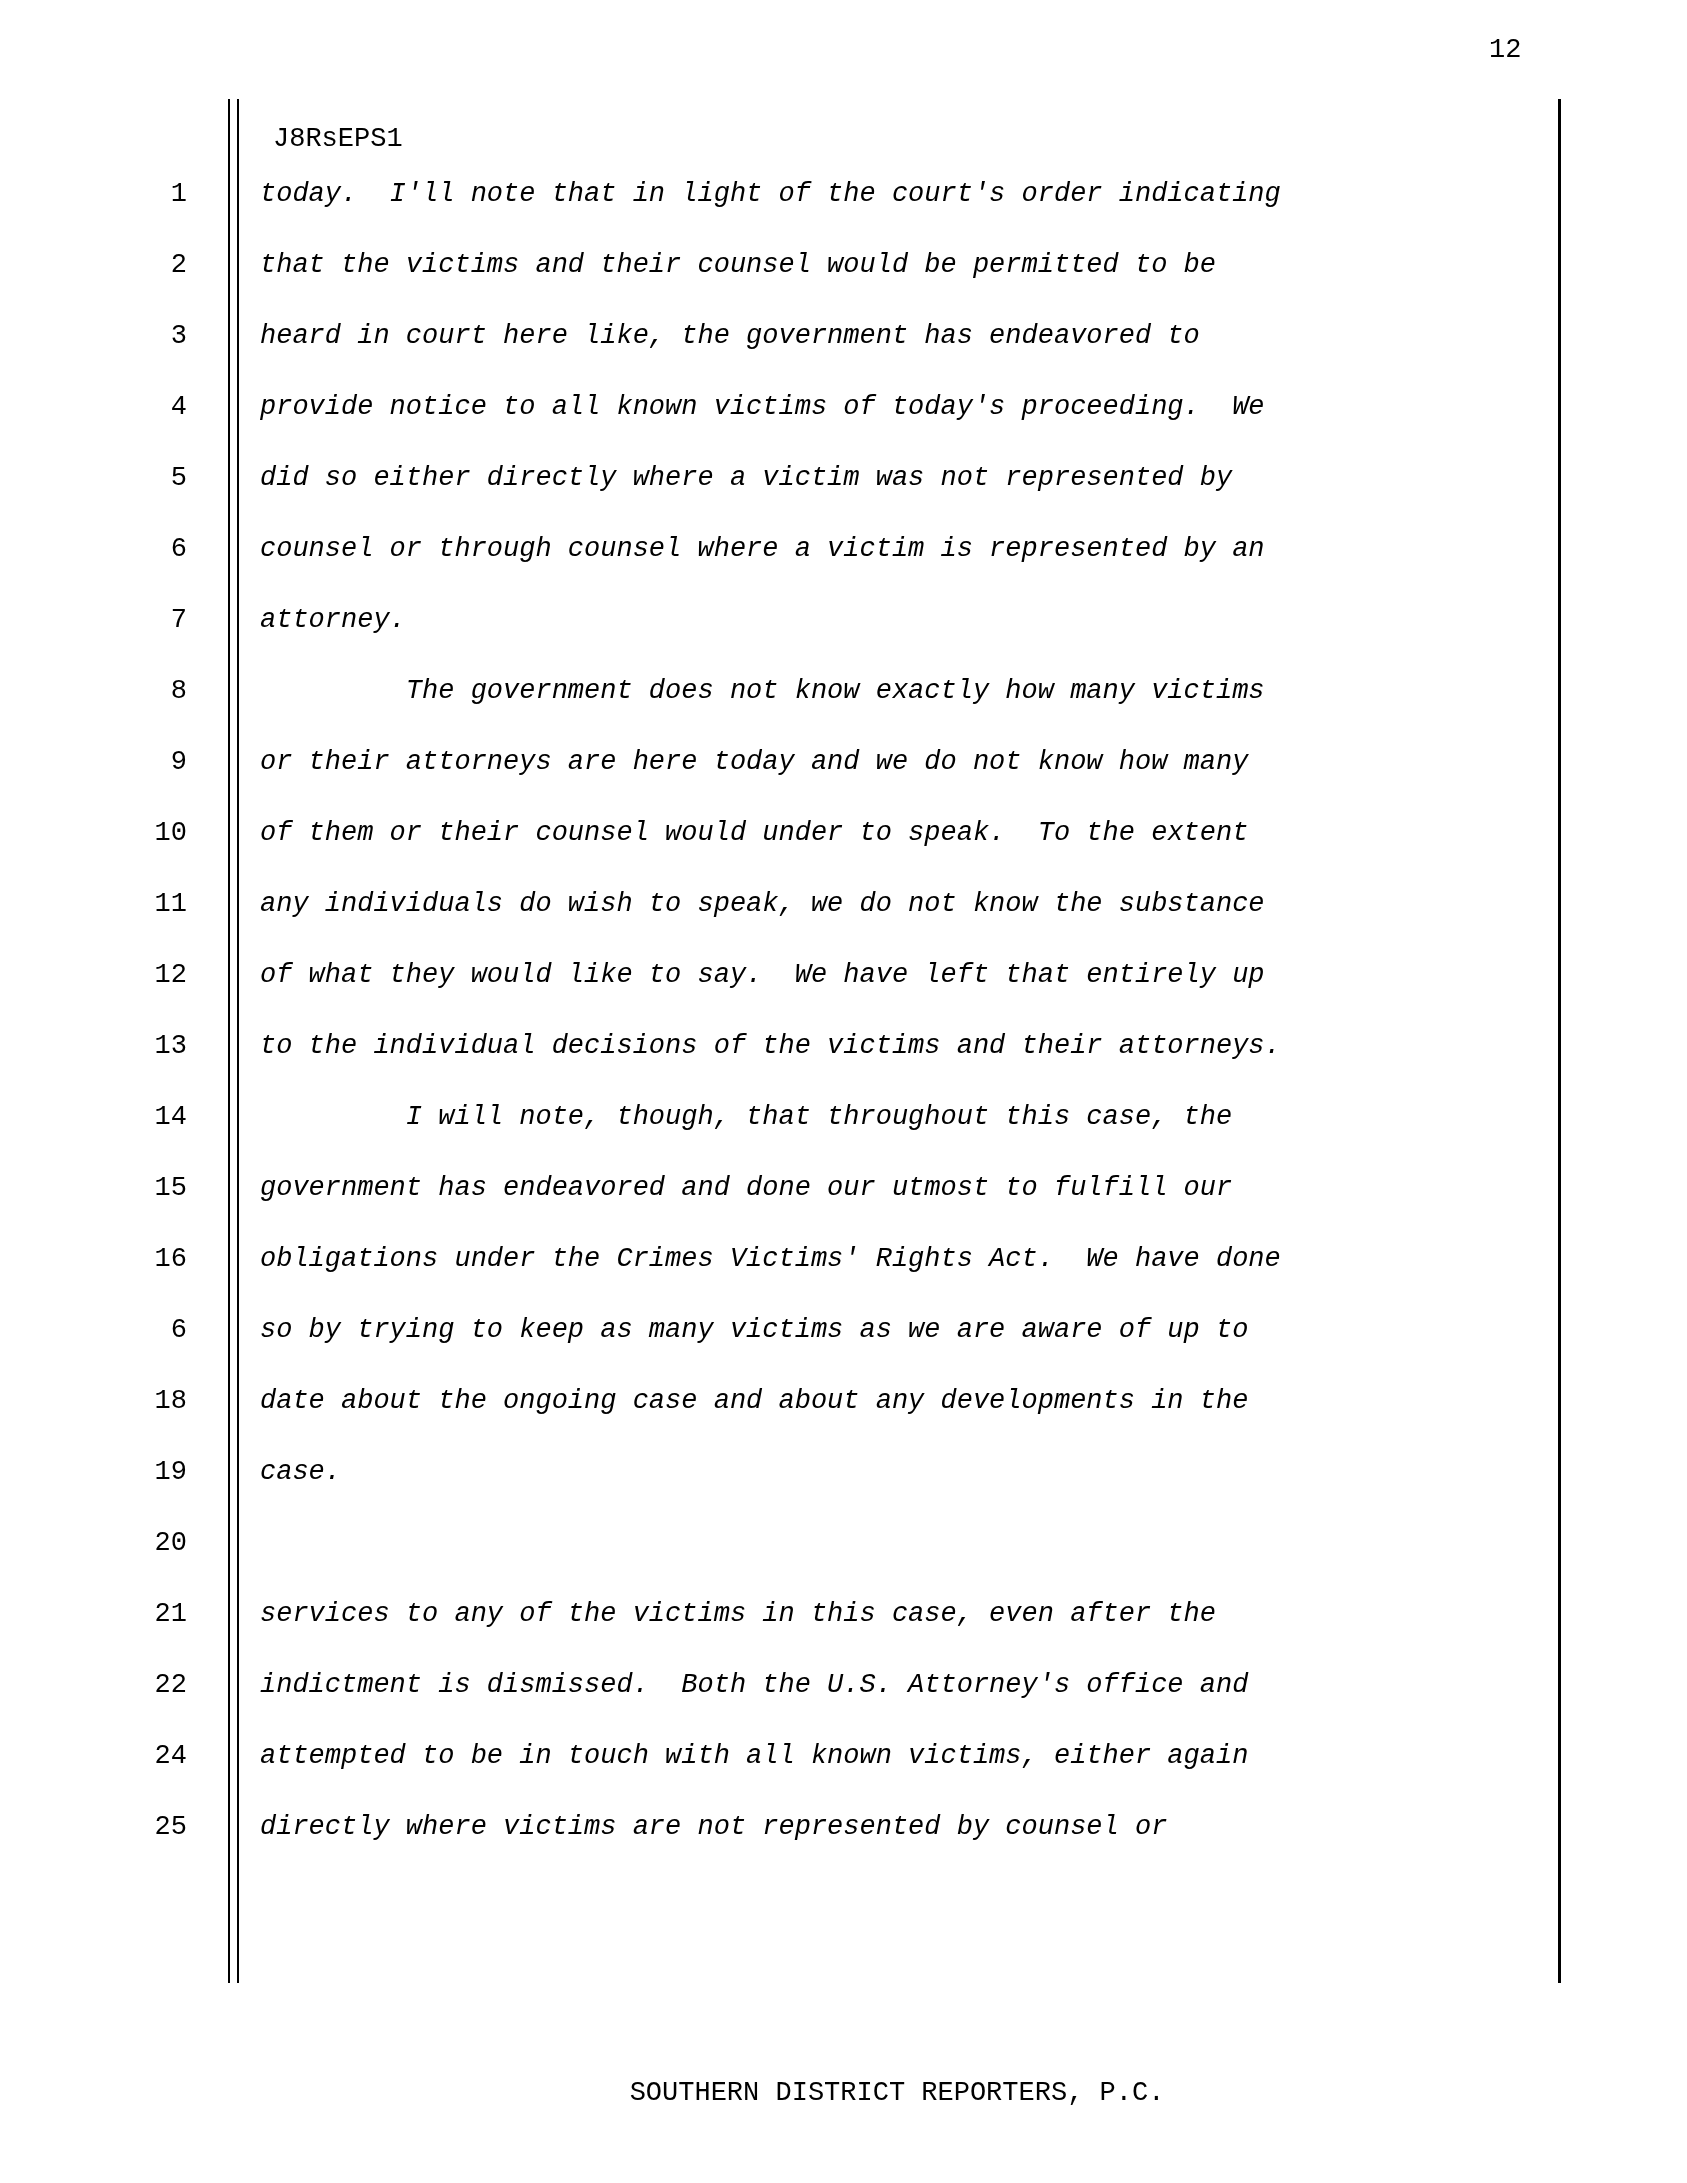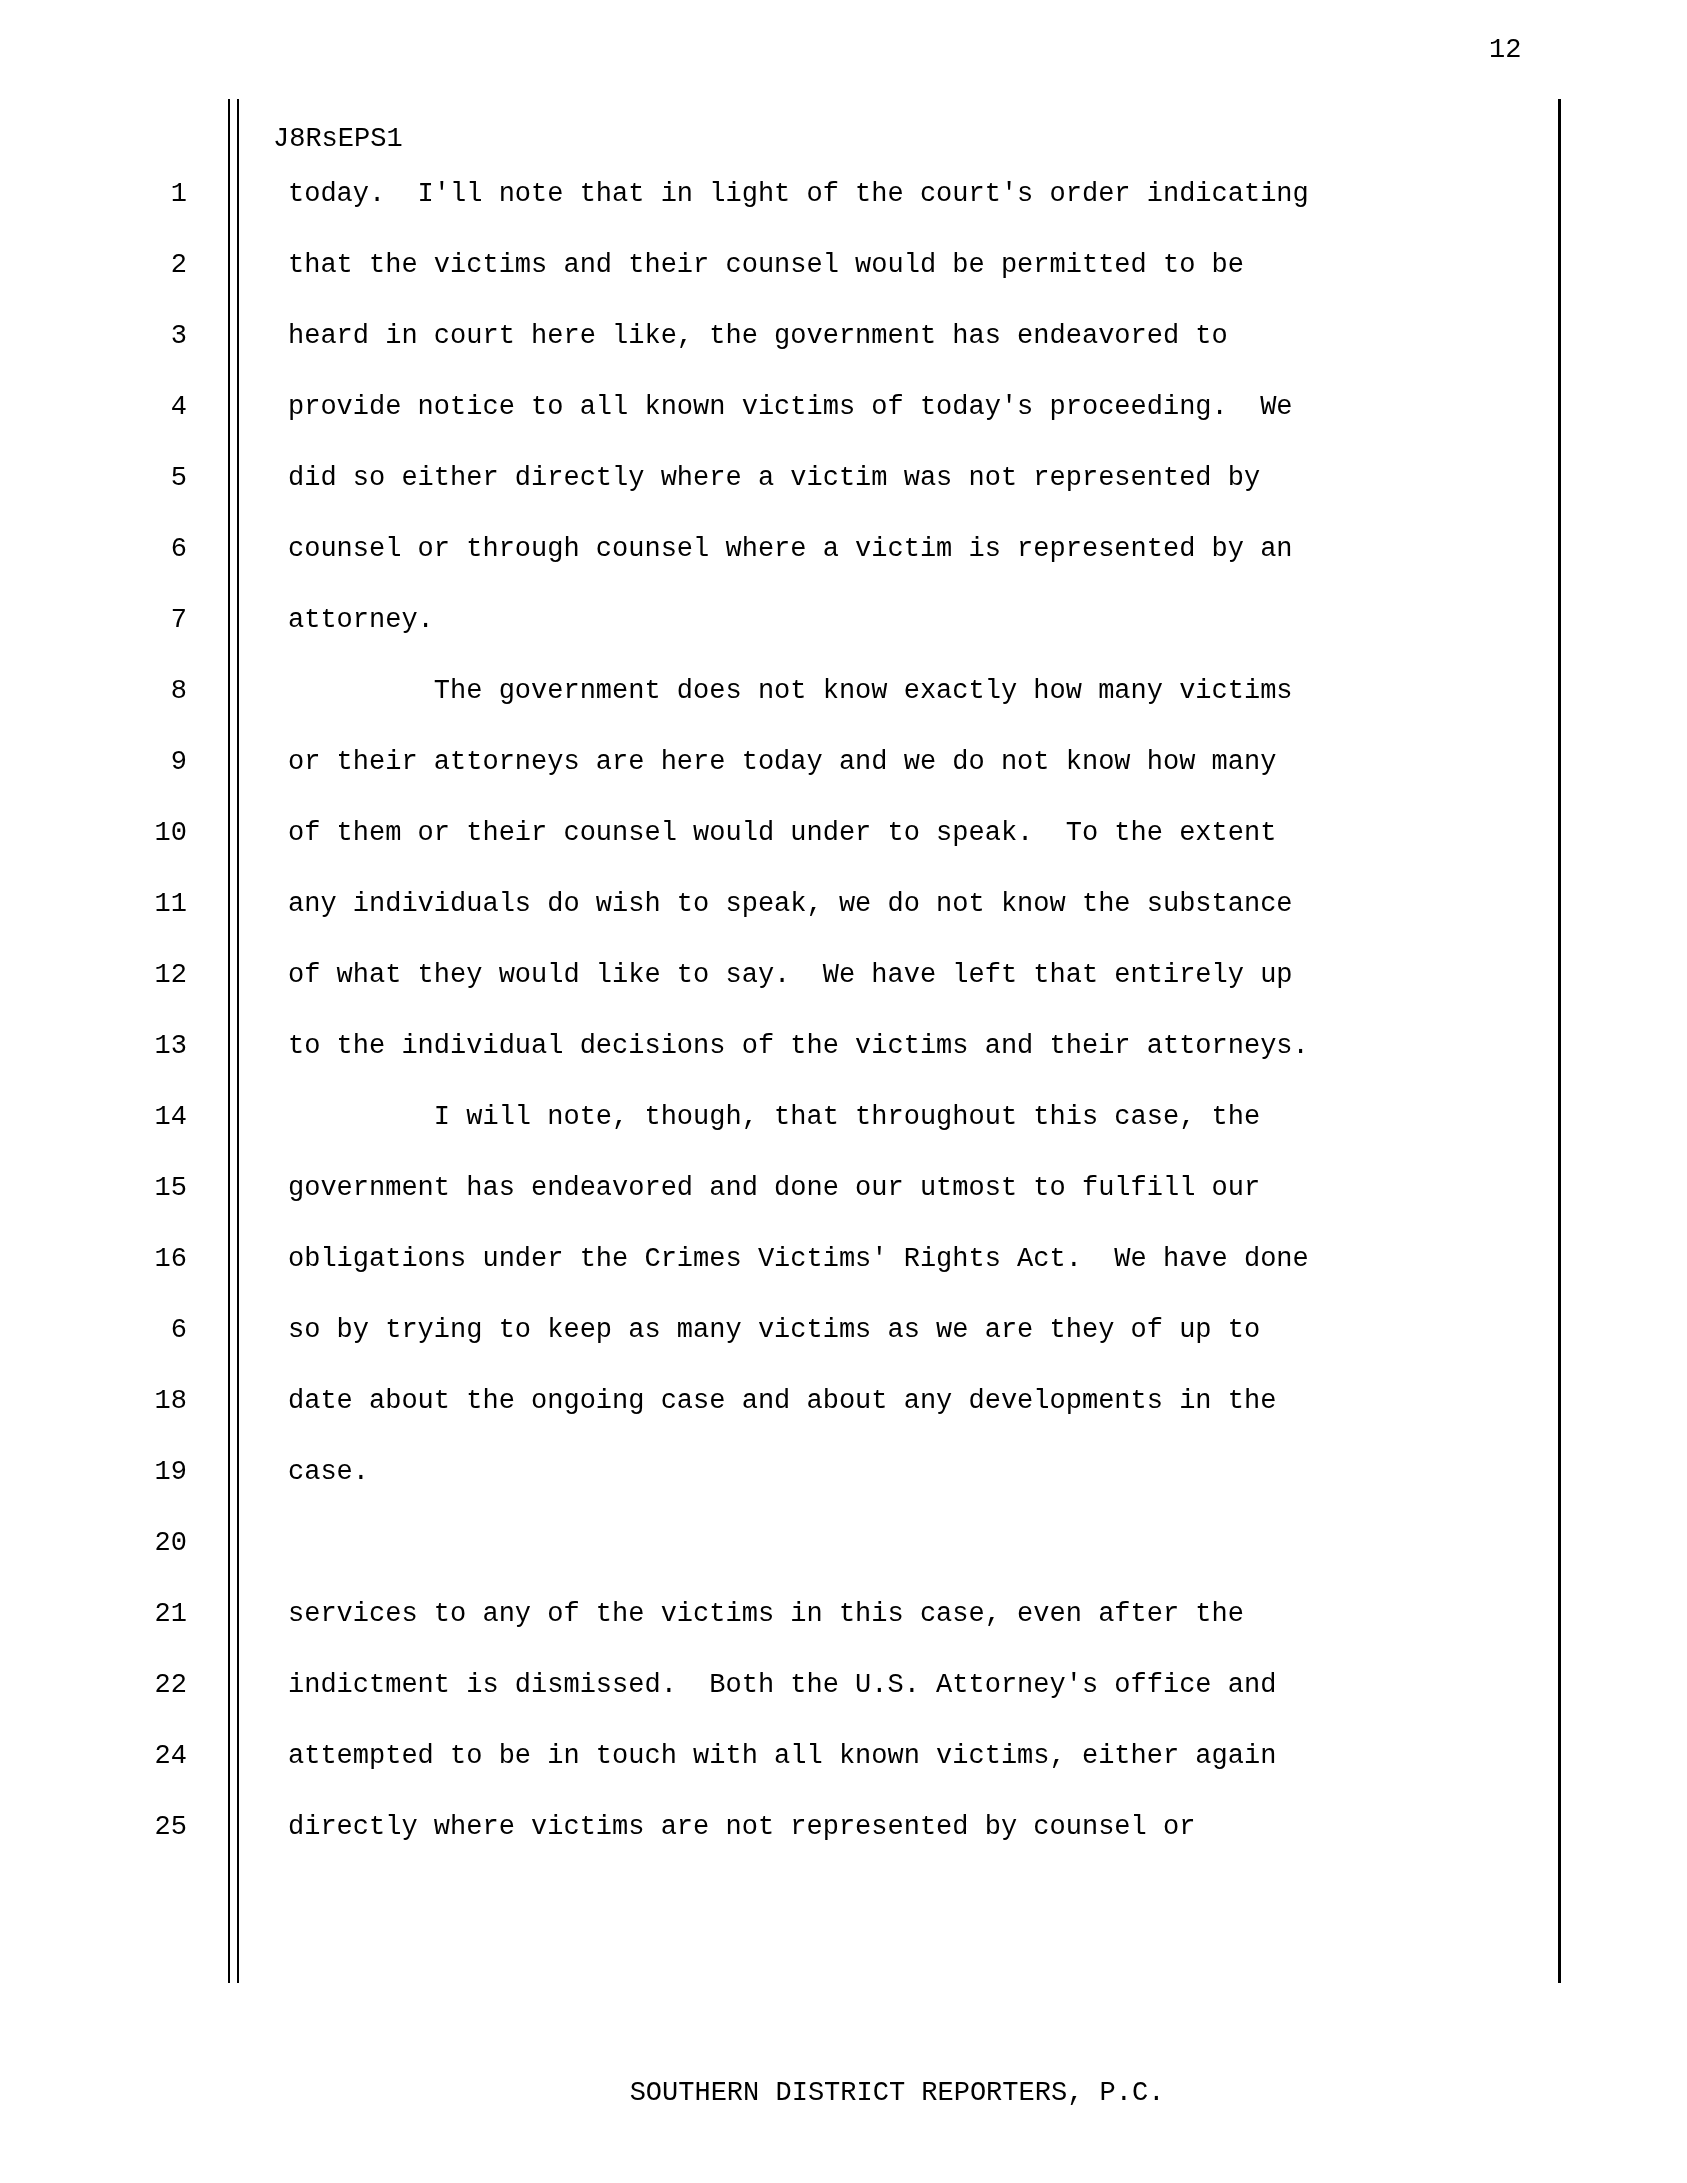--- a/index.html
+++ b/index.html
@@ -60,22 +60,23 @@
   }
   .line-num {
     position: absolute;
     left: 0;
     top: 0;
     width: 187px;
     text-align: right;
   }
   .line-text {
     position: absolute;
-    left: 288px;
+    left: 260px;
     top: 0;
+    font-style: italic;
   }
   .footer {
     position: absolute;
     left: 236px;
     top: 2003px;
     width: 1322px;
     line-height: 36px;
     text-align: center;
     white-space: pre;
   }
@@ -103,21 +104,21 @@
       <div class="line-row"><span class="line-num">7</span><span class="line-text">attorney.</span></div>
       <div class="line-row"><span class="line-num">8</span><span class="line-text">         The government does not know exactly how many victims</span></div>
       <div class="line-row"><span class="line-num">9</span><span class="line-text">or their attorneys are here today and we do not know how many</span></div>
       <div class="line-row"><span class="line-num">10</span><span class="line-text">of them or their counsel would under to speak.  To the extent</span></div>
       <div class="line-row"><span class="line-num">11</span><span class="line-text">any individuals do wish to speak, we do not know the substance</span></div>
       <div class="line-row"><span class="line-num">12</span><span class="line-text">of what they would like to say.  We have left that entirely up</span></div>
       <div class="line-row"><span class="line-num">13</span><span class="line-text">to the individual decisions of the victims and their attorneys.</span></div>
       <div class="line-row"><span class="line-num">14</span><span class="line-text">         I will note, though, that throughout this case, the</span></div>
       <div class="line-row"><span class="line-num">15</span><span class="line-text">government has endeavored and done our utmost to fulfill our</span></div>
       <div class="line-row"><span class="line-num">16</span><span class="line-text">obligations under the Crimes Victims' Rights Act.  We have done</span></div>
-      <div class="line-row"><span class="line-num">6</span><span class="line-text">so by trying to keep as many victims as we are they of up to</span></div>
+      <div class="line-row"><span class="line-num">6</span><span class="line-text">so by trying to keep as many victims as we are aware of up to</span></div>
       <div class="line-row"><span class="line-num">18</span><span class="line-text">date about the ongoing case and about any developments in the</span></div>
       <div class="line-row"><span class="line-num">19</span><span class="line-text">case.</span></div>
       <div class="line-row"><span class="line-num">20</span></div>
       <div class="line-row"><span class="line-num">21</span><span class="line-text">services to any of the victims in this case, even after the</span></div>
       <div class="line-row"><span class="line-num">22</span><span class="line-text">indictment is dismissed.  Both the U.S. Attorney's office and</span></div>
       <div class="line-row"><span class="line-num">24</span><span class="line-text">attempted to be in touch with all known victims, either again</span></div>
       <div class="line-row"><span class="line-num">25</span><span class="line-text">directly where victims are not represented by counsel or</span></div>
     </div>
 
   <div class="footer">

